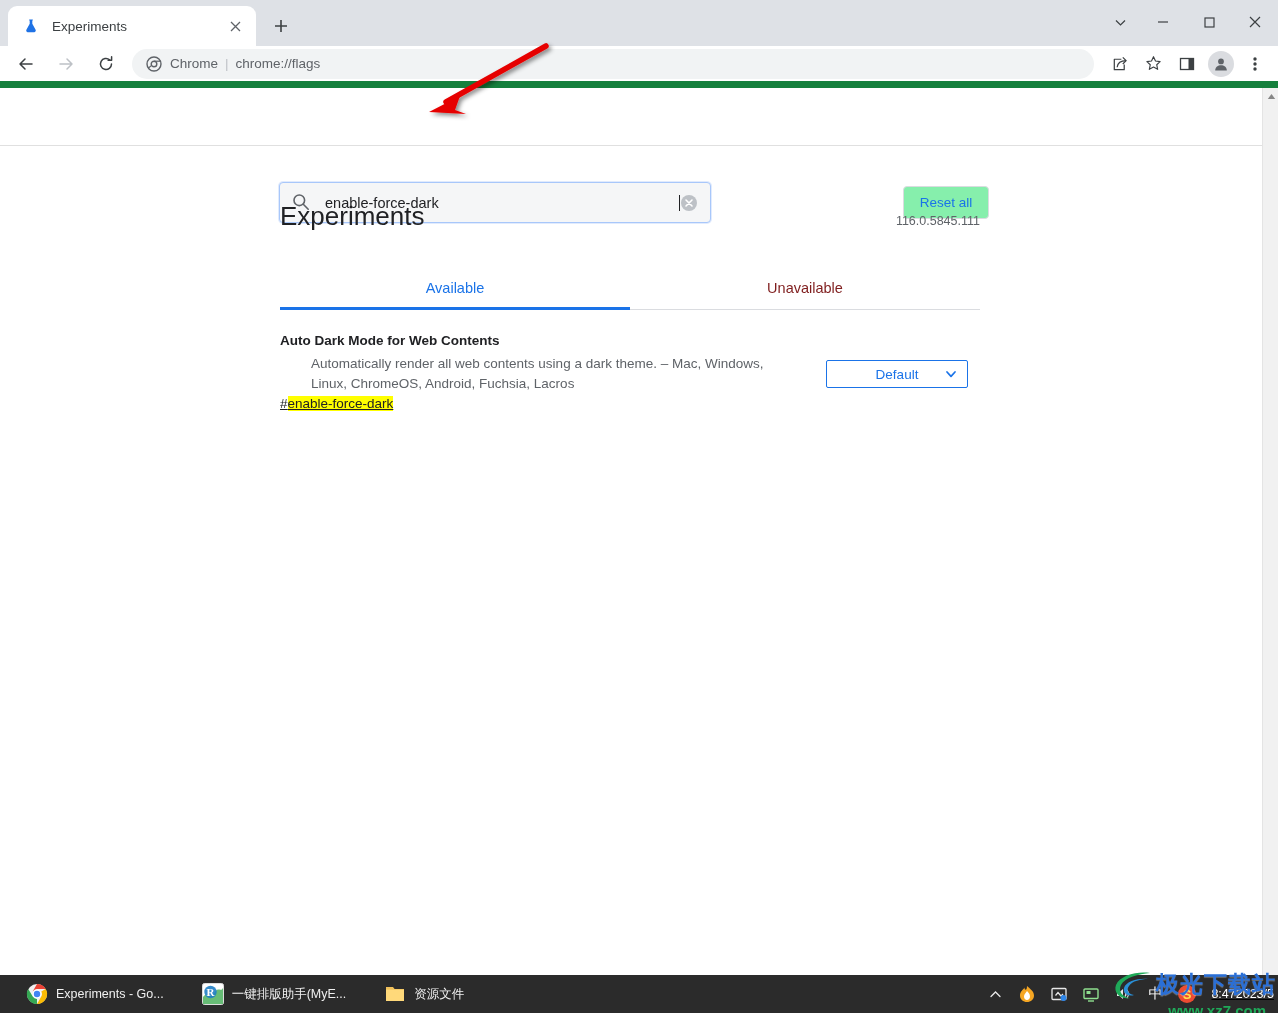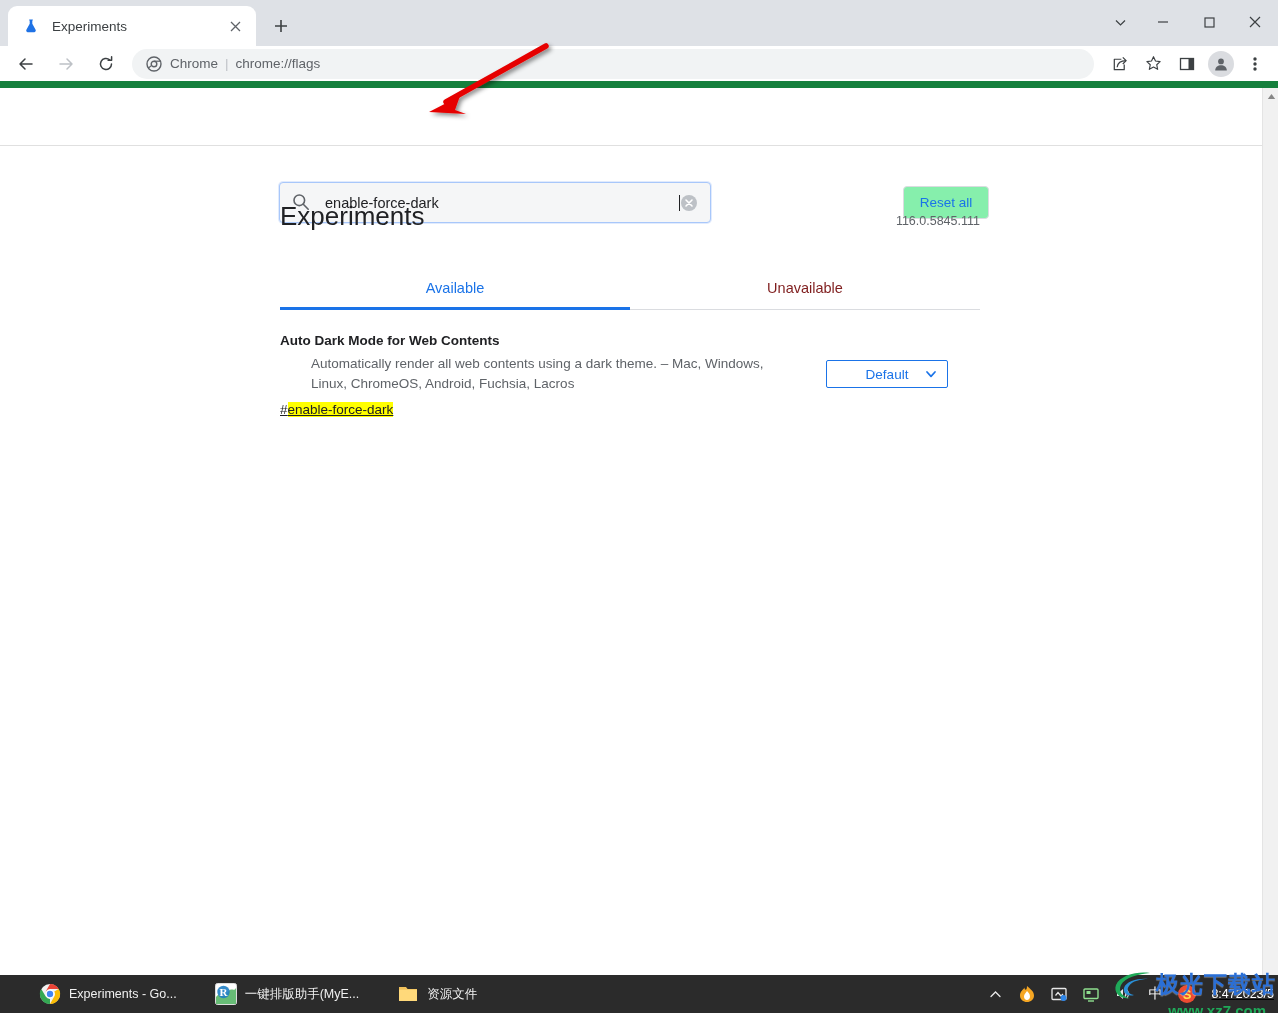--- a/index.html
+++ b/index.html
@@ -208,30 +208,30 @@
   }
   #flag-text-col { width: 485px; }
   #flag-name {
     font-size: 13.5px; font-weight: bold; color: #202124;
     line-height: 19px;
   }
   #flag-description {
     font-size: 13.5px; color: #5f6368;
     line-height: 20px; margin-top: 4px; margin-left: 31px;
   }
-  #flag-permalink-row { margin-top: 6px; }
+  #flag-permalink-row { margin-top: 0; }
   #flag-permalink-hash { font-size: 13.5px; color: #202124; text-decoration: underline; }
   #flag-permalink {
     font-size: 13.5px; color: #202124;
     background: #ffff00;
     text-decoration: underline;
   }
   #flag-select-wrap {
     position: absolute; left: 546px; top: 29px;
-    width: 122px; height: 28px;
+    width: 142px; height: 28px;
   }
   #flag-select {
     width: 100%; height: 100%;
     border: 1px solid #1a73e8;
     border-radius: 2px;
     background: #ffffff;
     color: #1a73e8;
     font-size: 13.5px;
     font-family: "Liberation Sans", sans-serif;
     display: flex; align-items: center; justify-content: center;
@@ -263,21 +263,21 @@
     pointer-events: none;
   }
 
   
   #taskbar {
     position: absolute; left: 0; bottom: 0;
     width: 1278px; height: 38px;
     background: #2b2b2b;
     display: flex; align-items: center;
   }
-  #taskbar-left { display: flex; align-items: center; flex: 1 1 auto; padding-left: 31px; }
+  #taskbar-left { display: flex; align-items: center; flex: 1 1 auto; padding-left: 18px; }
   .task-item {
     display: flex; align-items: center;
     height: 34px; padding: 0 8px;
     margin-right: 22px;
     cursor: pointer;
     max-width: 175px;
   }
   .task-icon { width: 22px; height: 22px; flex: 0 0 22px; margin-right: 8px; }
   .task-label {
     font-size: 12.5px; color: #f0f0f0;

